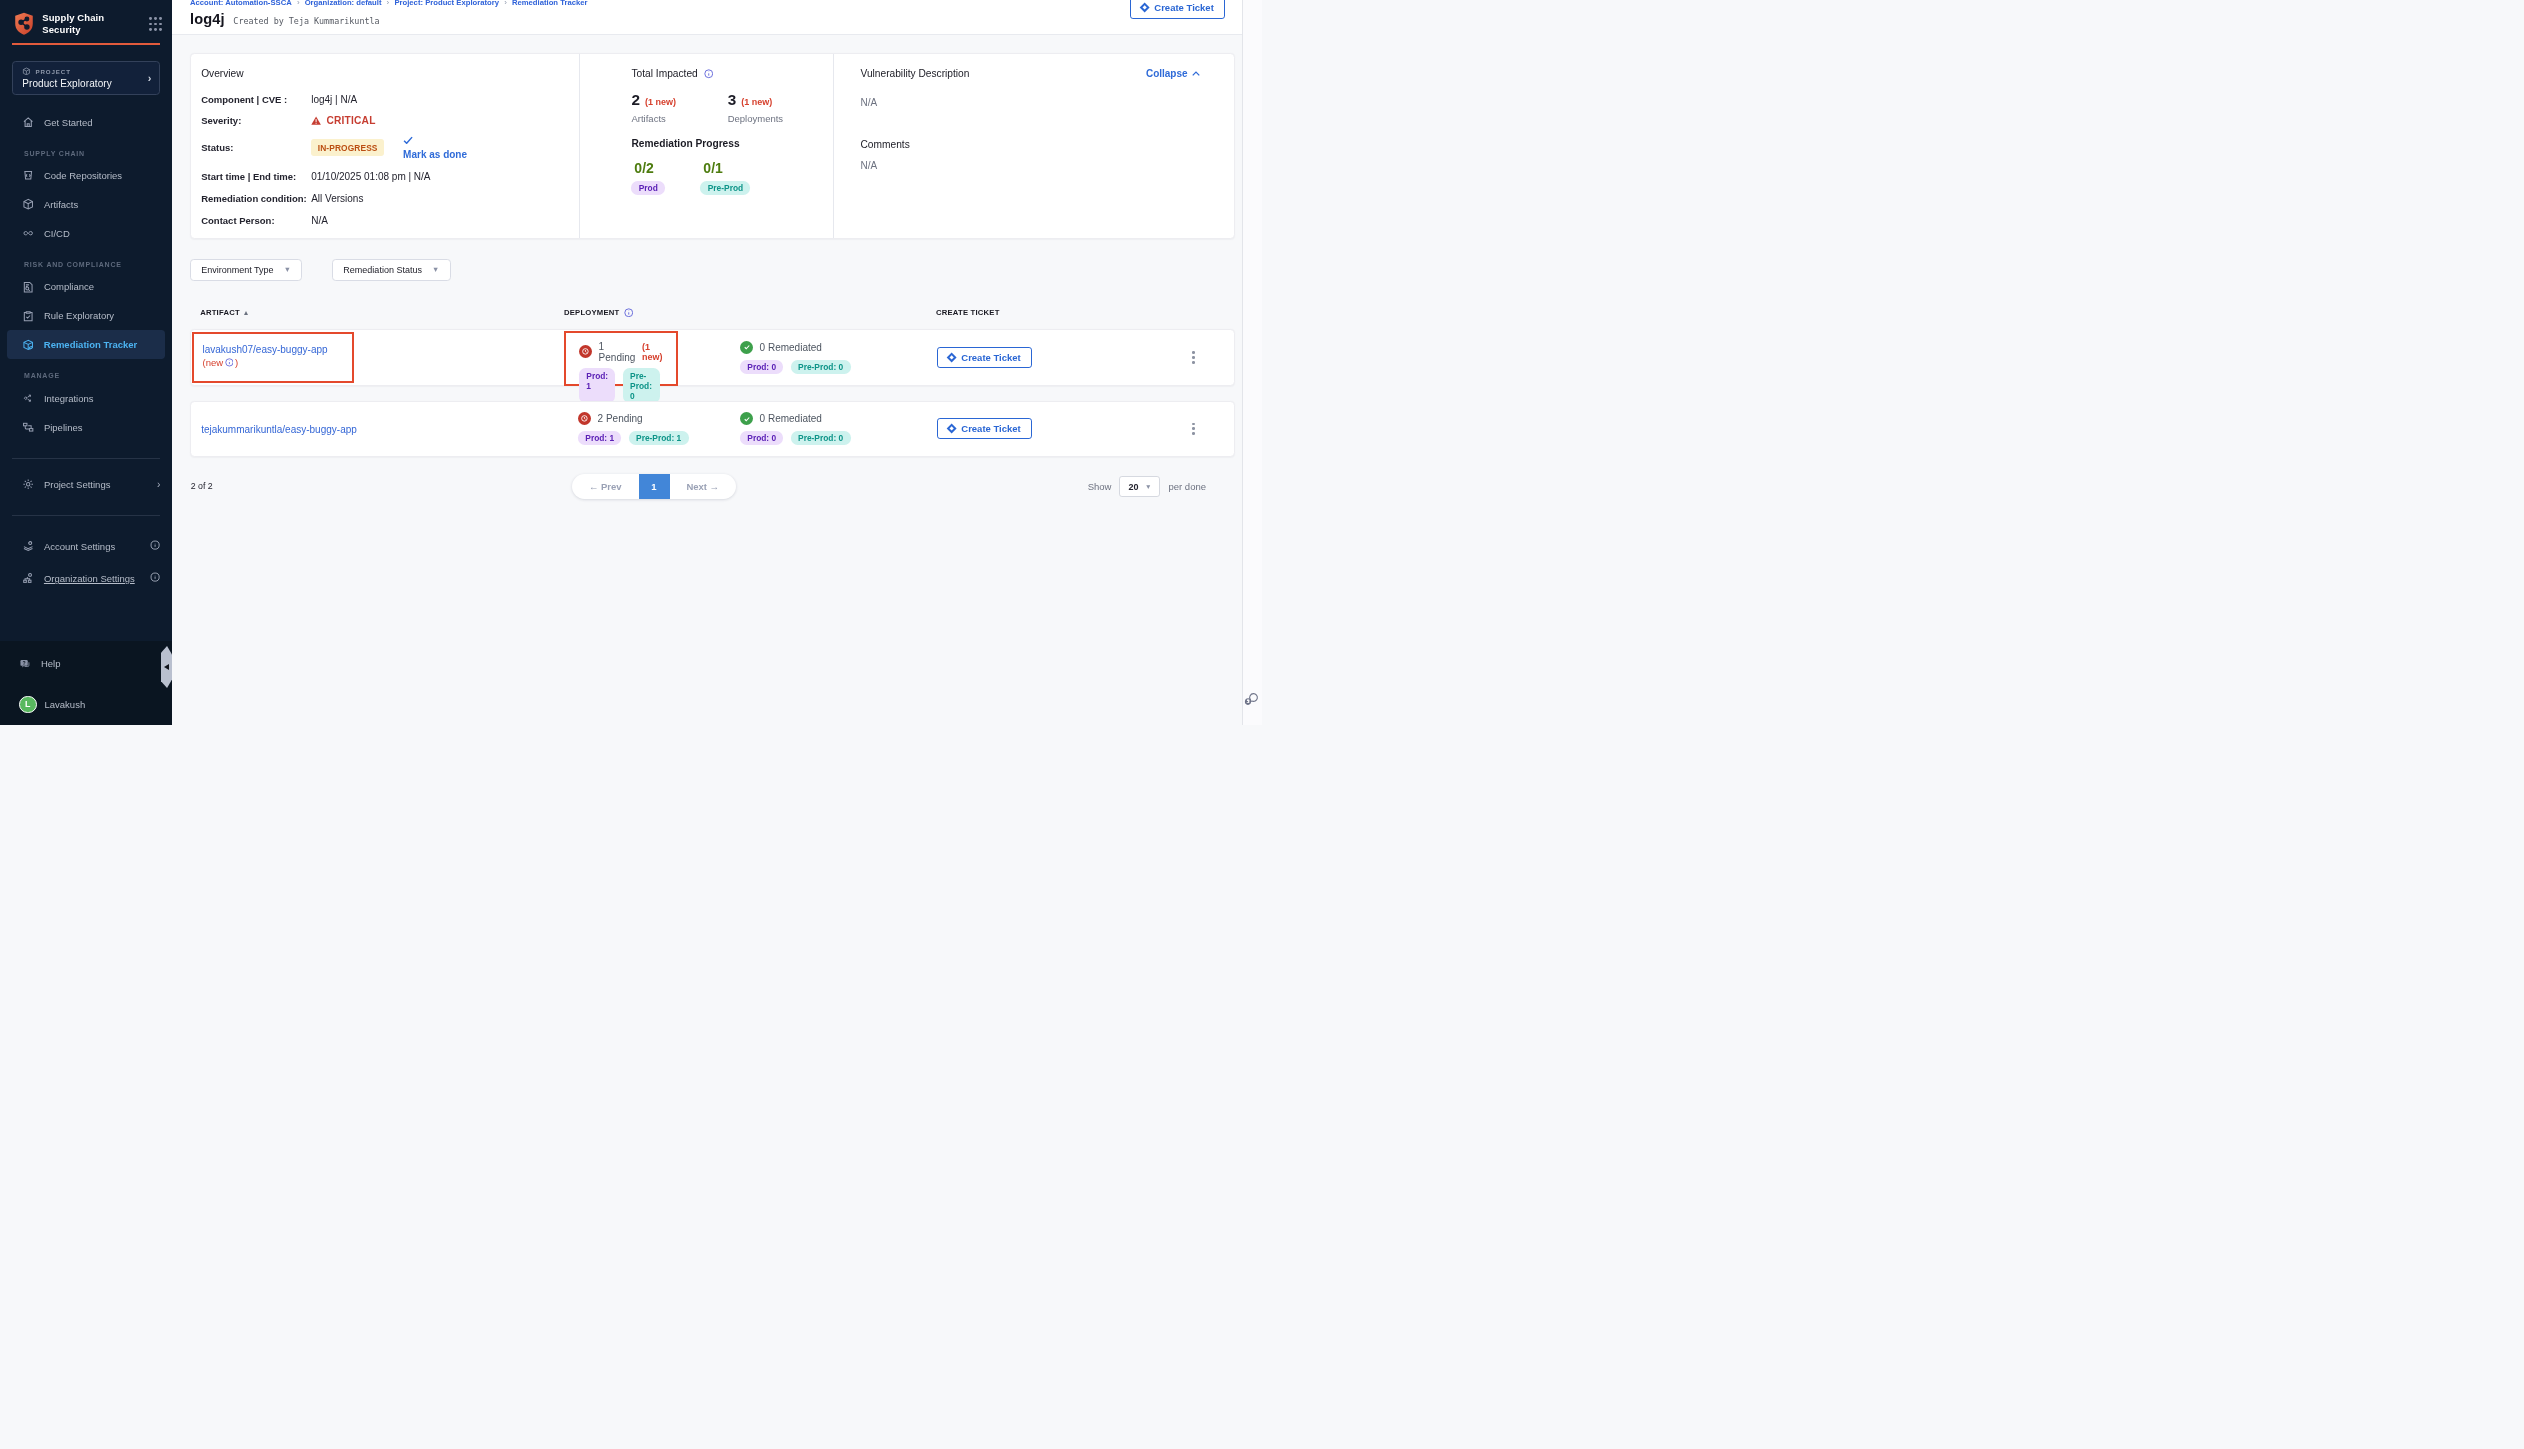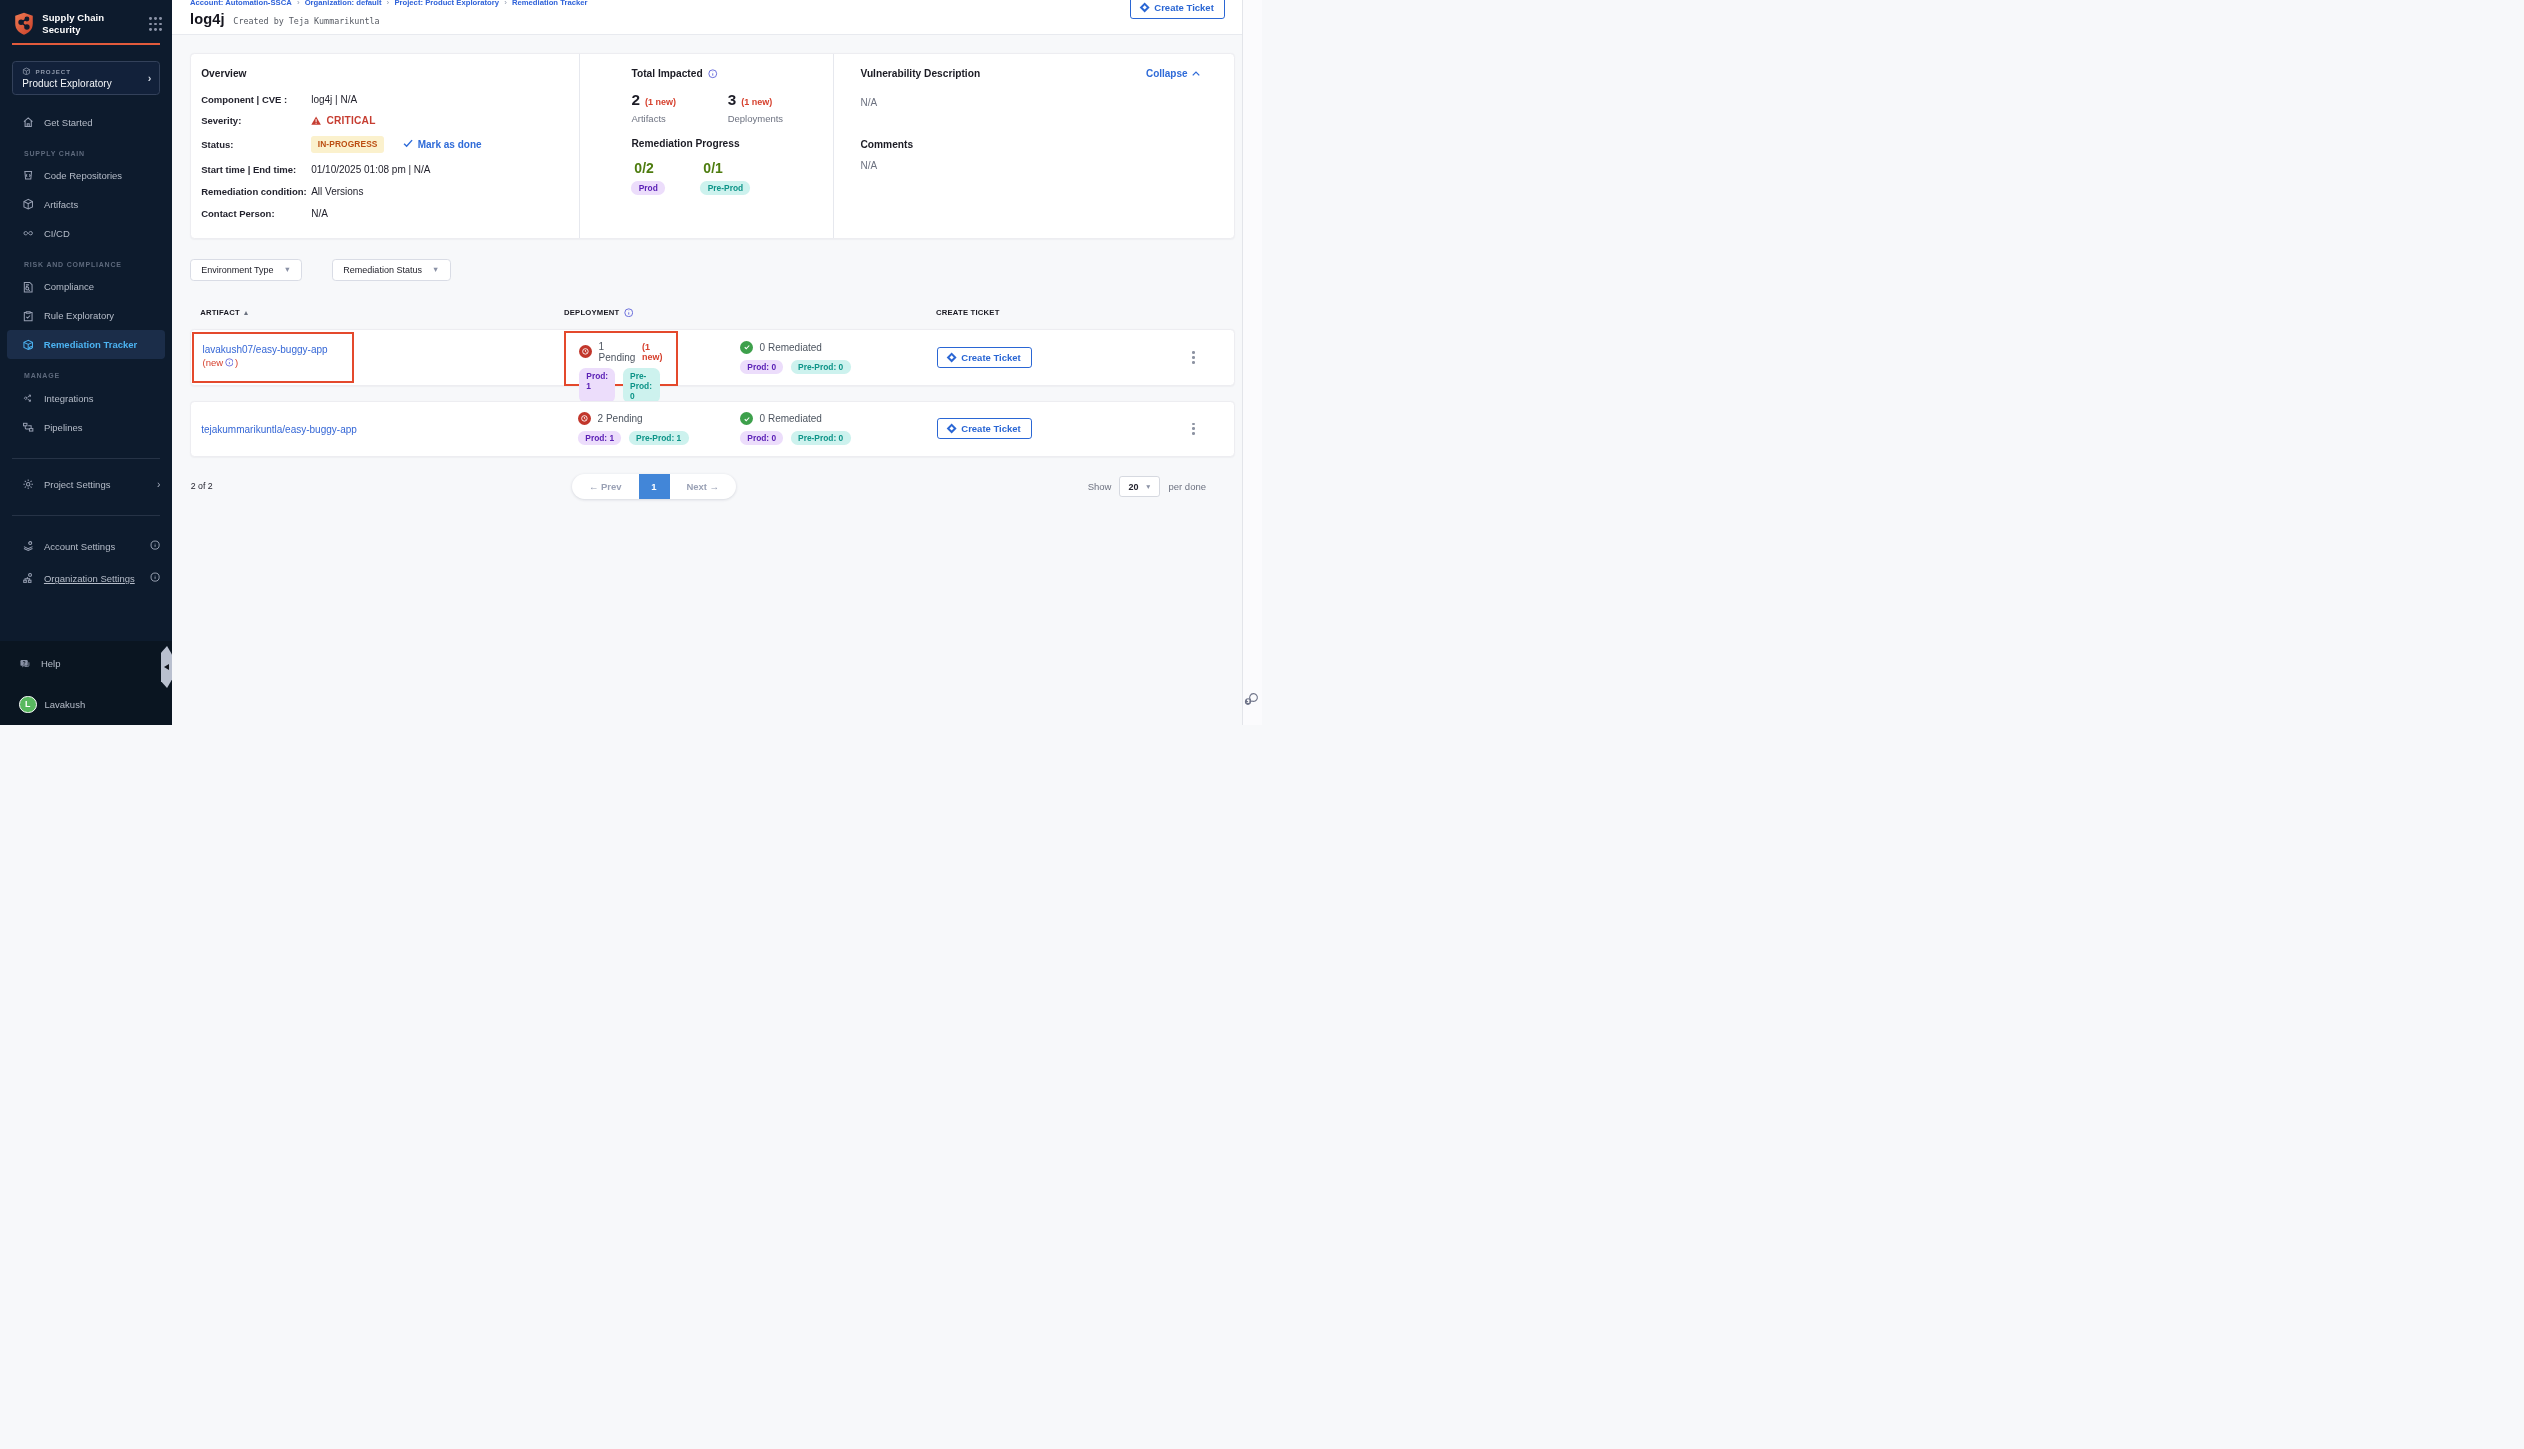--- a/index.html
+++ b/index.html
@@ -56,28 +56,28 @@
   .diam::after { content:""; position:absolute; inset:2.2px; background:#fff; }
   .topbar .btn-ticket { position:absolute; right:37px; top:-1.5px; height:22.6px; }
 
   .content { padding:0 7.3px 0 18px; }
 
   
   .ov-card { margin-top:18px; width:1045px; height:186px; background:#fff; border:0.7px solid #ededf1; border-radius:4.4px; box-shadow:0 0.7px 1.5px rgba(20,30,60,.04); display:flex; }
   .ov-col1 { width:389px; padding:14.6px 0 0 10.2px; }
   .ov-col2 { width:254px; padding:14.6px 0 0 51px; border-left:0.7px solid #e6e8ee; }
   .ov-col3 { width:401px; padding:14.6px 34px 0 26px; border-left:0.7px solid #e6e8ee; }
-  .ov-h { font-size:10.2px; font-weight:bold; color:#1b1b24; }
+  .ov-h { font-size:10.2px; font-weight:normal; color:#1b1b24; }
   .ov-fields { margin-top:12.4px; }
   .ov-row { display:flex; align-items:center; margin-bottom:7.3px; min-height:14.6px; }
   .ov-label { width:110px; font-size:9.5px; font-weight:bold; color:#23232e; flex:0 0 110px; }
   .ov-val { font-size:10px; color:#23232e; }
   .sev-val { display:flex; align-items:center; gap:5.1px; color:#c63d31; font-weight:bold; font-size:10.2px; letter-spacing:0.2px; }
   .badge-status { background:#fbf1cd; color:#bb4d11; font-weight:bold; font-size:8.4px; padding:3.7px 6.6px; border-radius:2.9px; letter-spacing:0.1px; }
-  .mark-done { display:inline-flex; gap:4.4px; color:#2f6bd8; font-weight:bold; font-size:10px; margin-left:19px; cursor:pointer; }
+  .mark-done { display:inline-flex; gap:4.4px; color:#2f6bd8; font-weight:bold; font-size:10px; margin-left:19px; cursor:pointer;flex-direction:column; }
   .ov-row.status-row { margin-bottom:9.5px; }
 
   .ic-info { display:inline-block; width:9.5px; height:9.5px; }
   .stat-wrap { display:flex; margin-top:11.7px; }
   .stat { width:100px; }
   .stat.w2 { width:110px; }
   .stat-num { font-size:15.3px; font-weight:bold; color:#1c1c26; display:flex; align-items:baseline; gap:5.1px; }
   .stat-new { font-size:9px; font-weight:bold; color:#d6412e; }
   .stat-label { margin-top:3.7px; font-size:9.5px; color:#6d7280; }
   .prog-h { margin-top:14.6px; font-size:10.2px; font-weight:bold; color:#1b1b24; }

